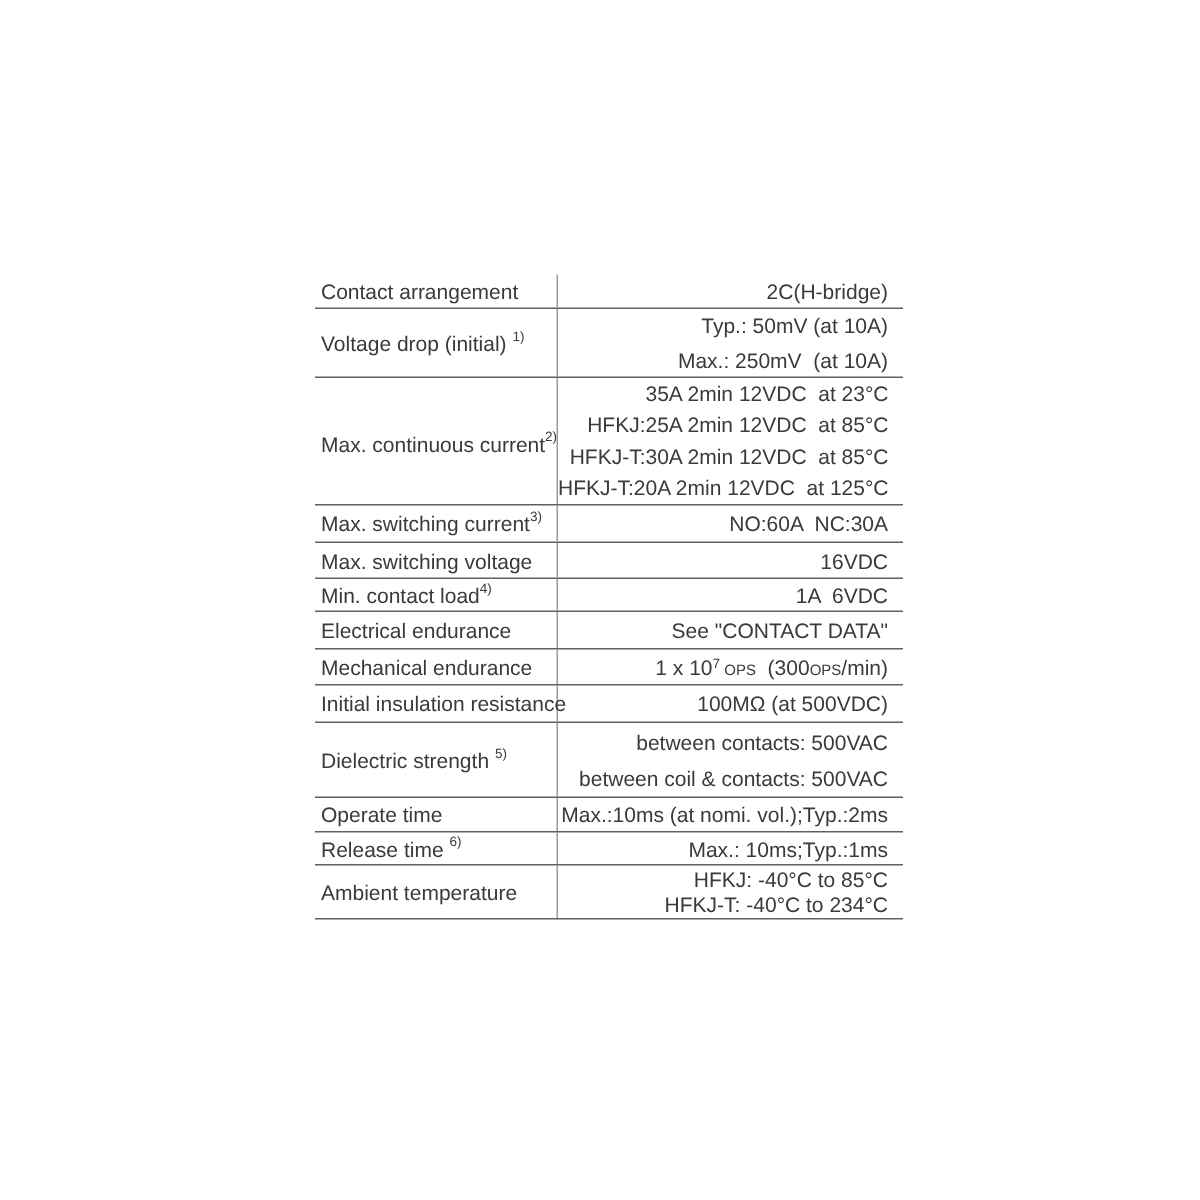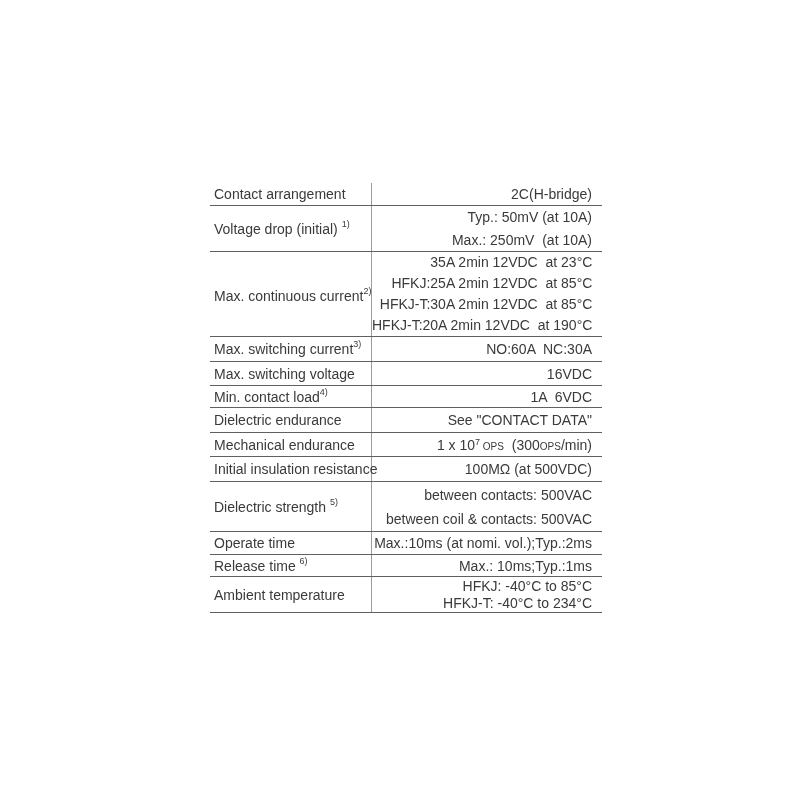--- a/index.html
+++ b/index.html
@@ -98,21 +98,21 @@
 
   <div class="row r2">
     <div class="lcell">
         <span class="lbl">Max. continuous current</span>
         <sup class="fn">2)</sup>
       </div>
     <div class="vcell">
       <div class="vline">35A 2min 12VDC  at 23°C</div>
       <div class="vline">HFKJ:25A 2min 12VDC  at 85°C</div>
       <div class="vline">HFKJ-T:30A 2min 12VDC  at 85°C</div>
-      <div class="vline">HFKJ-T:20A 2min 12VDC  at 190°C</div>
+      <div class="vline">HFKJ-T:20A 2min 12VDC  at 125°C</div>
     </div>
   </div>
 
   <div class="row r3">
     <div class="lcell">
         <span class="lbl">Max. switching current</span>
         <sup class="fn">3)</sup>
       </div>
     <div class="vcell">
         <div class="vline">NO:60A  NC:30A</div>
@@ -133,21 +133,21 @@
         <span class="lbl">Min. contact load</span>
         <sup class="fn">4)</sup>
       </div>
     <div class="vcell">
         <div class="vline">1A  6VDC</div>
       </div>
   </div>
 
   <div class="row r6">
     <div class="lcell">
-        <span class="lbl">Dielectric endurance</span>
+        <span class="lbl">Electrical endurance</span>
       </div>
     <div class="vcell">
         <div class="vline">See "CONTACT DATA"</div>
       </div>
   </div>
 
   <div class="row r7">
     <div class="lcell">
         <span class="lbl">Mechanical endurance</span>
       </div>

